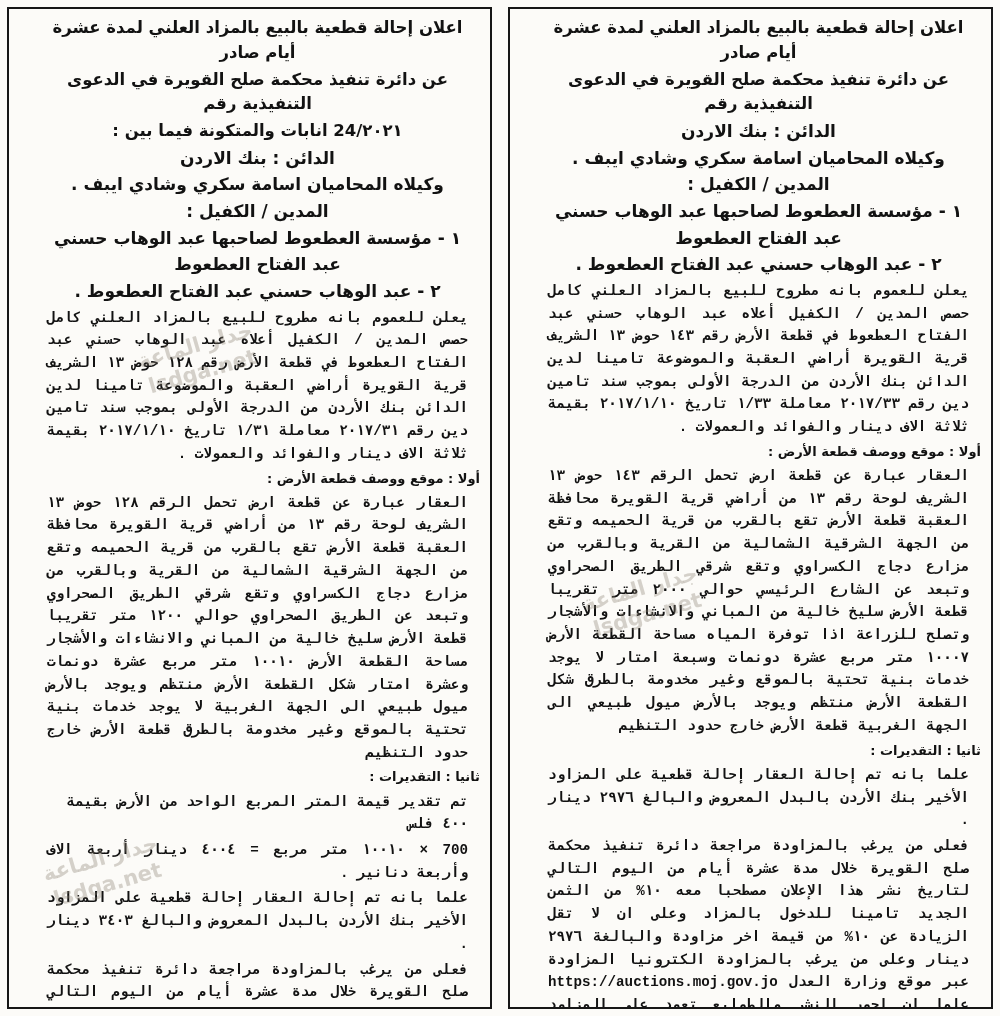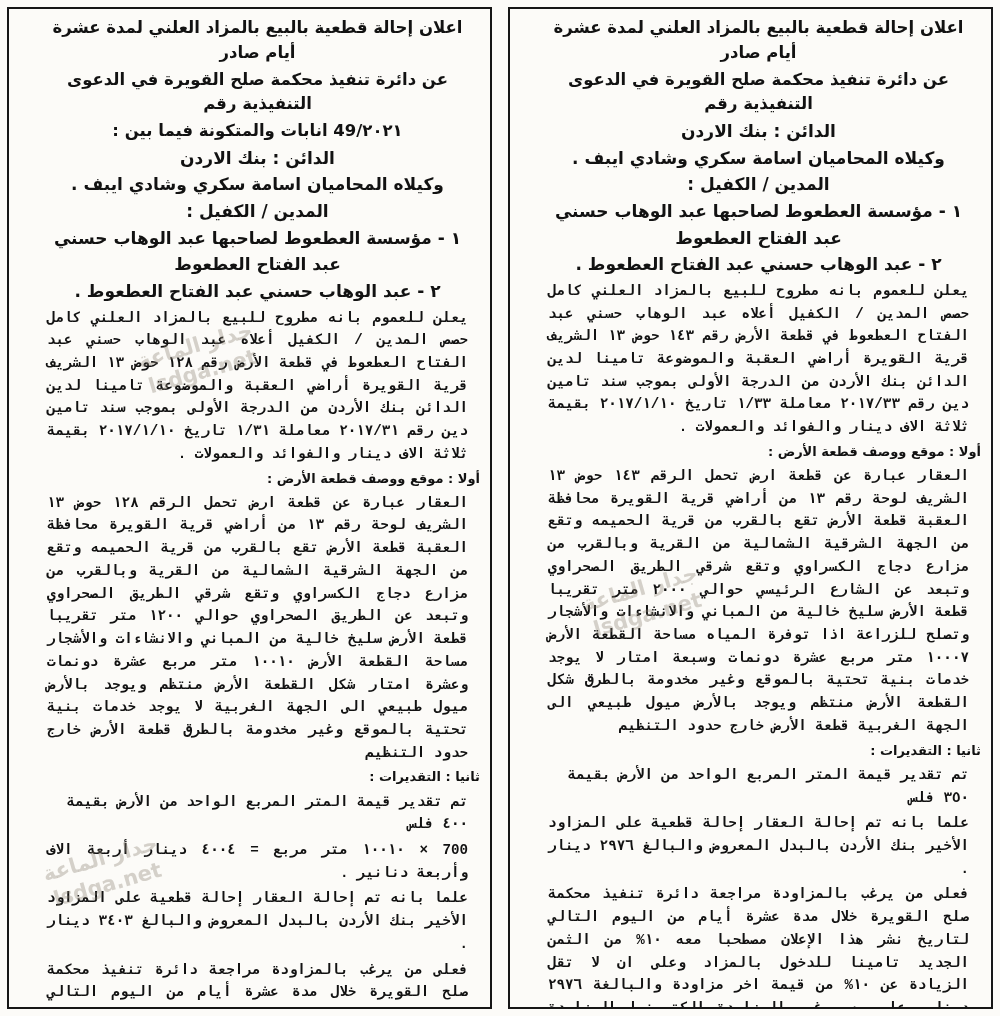--- a/index.html
+++ b/index.html
@@ -95,30 +95,29 @@
     <p class="cline">الدائن : بنك الاردن</p>
     <p class="cline">وكيلاه المحاميان اسامة سكري وشادي ايبف .</p>
     <p class="cline">المدين / الكفيل :</p>
     <p class="cline">١ - مؤسسة العطعوط لصاحبها عبد الوهاب حسني</p>
     <p class="cline">عبد الفتاح العطعوط</p>
     <p class="cline">٢ - عبد الوهاب حسني عبد الفتاح العطعوط .</p>
     <p class="body j">يعلن للعموم بانه مطروح للبيع بالمزاد العلني كامل حصص المدين / الكفيل أعلاه عبد الوهاب حسني عبد الفتاح العطعوط في قطعة الأرض رقم ١٤٣ حوض ١٣ الشريف قرية القويرة أراضي العقبة والموضوعة تامينا لدين الدائن بنك الأردن من الدرجة الأولى بموجب سند تامين دين رقم ٢٠١٧/٣٣ معاملة ١/٣٣ تاريخ ٢٠١٧/١/١٠ بقيمة ثلاثة الاف دينار والفوائد والعمولات .</p>
     <p class="sect">أولا : موقع ووصف قطعة الأرض :</p>
     <p class="body j">العقار عبارة عن قطعة ارض تحمل الرقم ١٤٣ حوض ١٣ الشريف لوحة رقم ١٣ من أراضي قرية القويرة محافظة العقبة قطعة الأرض تقع بالقرب من قرية الحميمه وتقع من الجهة الشرقية الشمالية من القرية وبالقرب من مزارع دجاج الكسراوي وتقع شرقي الطريق الصحراوي وتبعد عن الشارع الرئيسي حوالي ٢٠٠٠ متر تقريبا قطعة الأرض سليخ خالية من المباني والانشاءات والأشجار وتصلح للزراعة اذا توفرة المياه مساحة القطعة الأرض ١٠٠٠٧ متر مربع عشرة دونمات وسبعة امتار لا يوجد خدمات بنية تحتية بالموقع وغير مخدومة بالطرق شكل القطعة الأرض منتظم ويوجد بالأرض ميول طبيعي الى الجهة الغربية قطعة الأرض خارج حدود التنظيم</p>
     <p class="sect">ثانيا : التقديرات :</p>
-    <p class="body">تم تقدير قيمة المتر المربع الواحد من الأرض بقيمة ٣٥٠ فلس</p>
     <p class="body j">علما بانه تم إحالة العقار إحالة قطعية على المزاود الأخير بنك الأردن بالبدل المعروض والبالغ ٢٩٧٦ دينار .</p>
     <p class="body j">فعلى من يرغب بالمزاودة مراجعة دائرة تنفيذ محكمة صلح القويرة خلال مدة عشرة أيام من اليوم التالي لتاريخ نشر هذا الإعلان مصطحبا معه ١٠% من الثمن الجديد تامينا للدخول بالمزاد وعلى ان لا تقل الزيادة عن ١٠% من قيمة اخر مزاودة والبالغة ٢٩٧٦ دينار وعلى من يرغب بالمزاودة الكترونيا المزاودة عبر موقع وزارة العدل https://auctions.moj.gov.jo علما ان اجور النشر والطوابع تعود على المزاود الاخير</p>
 
   </section>
 
   <section class="notice">
     <h2 class="hline">اعلان إحالة قطعية بالبيع بالمزاد العلني لمدة عشرة أيام صادر</h2>
     <h2 class="hline">عن دائرة تنفيذ محكمة صلح القويرة في الدعوى التنفيذية رقم</h2>
-    <h2 class="hline">٢٠٢١/49 انابات والمتكونة فيما بين :</h2>
+    <h2 class="hline">٢٠٢١/24 انابات والمتكونة فيما بين :</h2>
     <p class="cline">الدائن : بنك الاردن</p>
     <p class="cline">وكيلاه المحاميان اسامة سكري وشادي ايبف .</p>
     <p class="cline">المدين / الكفيل :</p>
     <p class="cline">١ - مؤسسة العطعوط لصاحبها عبد الوهاب حسني</p>
     <p class="cline">عبد الفتاح العطعوط</p>
     <p class="cline">٢ - عبد الوهاب حسني عبد الفتاح العطعوط .</p>
     <p class="body j">يعلن للعموم بانه مطروح للبيع بالمزاد العلني كامل حصص المدين / الكفيل أعلاه عبد الوهاب حسني عبد الفتاح العطعوط في قطعة الأرض رقم ١٢٨ حوض ١٣ الشريف قرية القويرة أراضي العقبة والموضوعة تامينا لدين الدائن بنك الأردن من الدرجة الأولى بموجب سند تامين دين رقم ٢٠١٧/٣١ معاملة ١/٣١ تاريخ ٢٠١٧/١/١٠ بقيمة ثلاثة الاف دينار والفوائد والعمولات .</p>
     <p class="sect">أولا : موقع ووصف قطعة الأرض :</p>
     <p class="body j">العقار عبارة عن قطعة ارض تحمل الرقم ١٢٨ حوض ١٣ الشريف لوحة رقم ١٣ من أراضي قرية القويرة محافظة العقبة قطعة الأرض تقع بالقرب من قرية الحميمه وتقع من الجهة الشرقية الشمالية من القرية وبالقرب من مزارع دجاج الكسراوي وتقع شرقي الطريق الصحراوي وتبعد عن الطريق الصحراوي حوالي ١٢٠٠ متر تقريبا قطعة الأرض سليخ خالية من المباني والانشاءات والأشجار مساحة القطعة الأرض ١٠٠١٠ متر مربع عشرة دونمات وعشرة امتار شكل القطعة الأرض منتظم ويوجد بالأرض ميول طبيعي الى الجهة الغربية لا يوجد خدمات بنية تحتية بالموقع وغير مخدومة بالطرق قطعة الأرض خارج حدود التنظيم</p>
     <p class="sect">ثانيا : التقديرات :</p>

